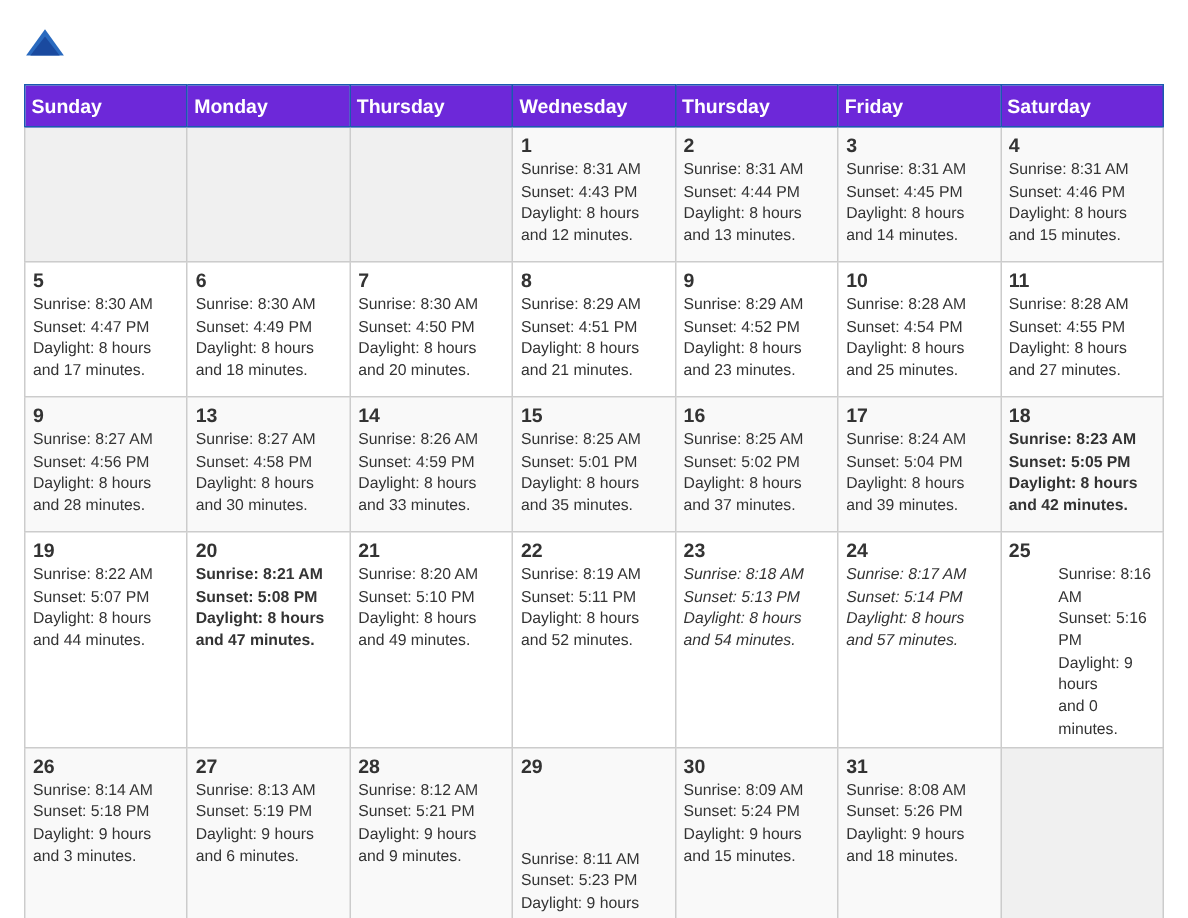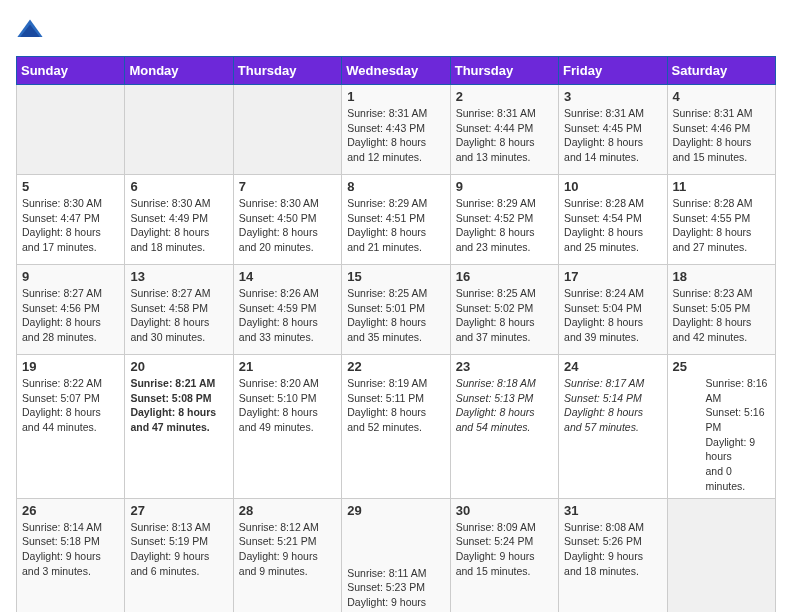--- a/index.html
+++ b/index.html
@@ -248,21 +248,21 @@
         </td>
         <td>
           <div class="day-number">17</div>
           <div class="day-info" style="white-space: pre-line;">Sunrise: 8:24 AM
 Sunset: 5:04 PM
 Daylight: 8 hours
 and 39 minutes.</div>
         </td>
         <td>
           <div class="day-number">18</div>
-          <div class="day-info" style="white-space: pre-line;">Sunrise: 8:23 AM
+          <div class="day-info" style="white-space: pre-line; font-weight: bold;">Sunrise: 8:23 AM
 Sunset: 5:05 PM
 Daylight: 8 hours
 and 42 minutes.</div>
         </td>
       </tr>
       <tr>
         <td>
           <div class="day-number">19</div>
           <div class="day-info" style="white-space: pre-line;">Sunrise: 8:22 AM
 Sunset: 5:07 PM

